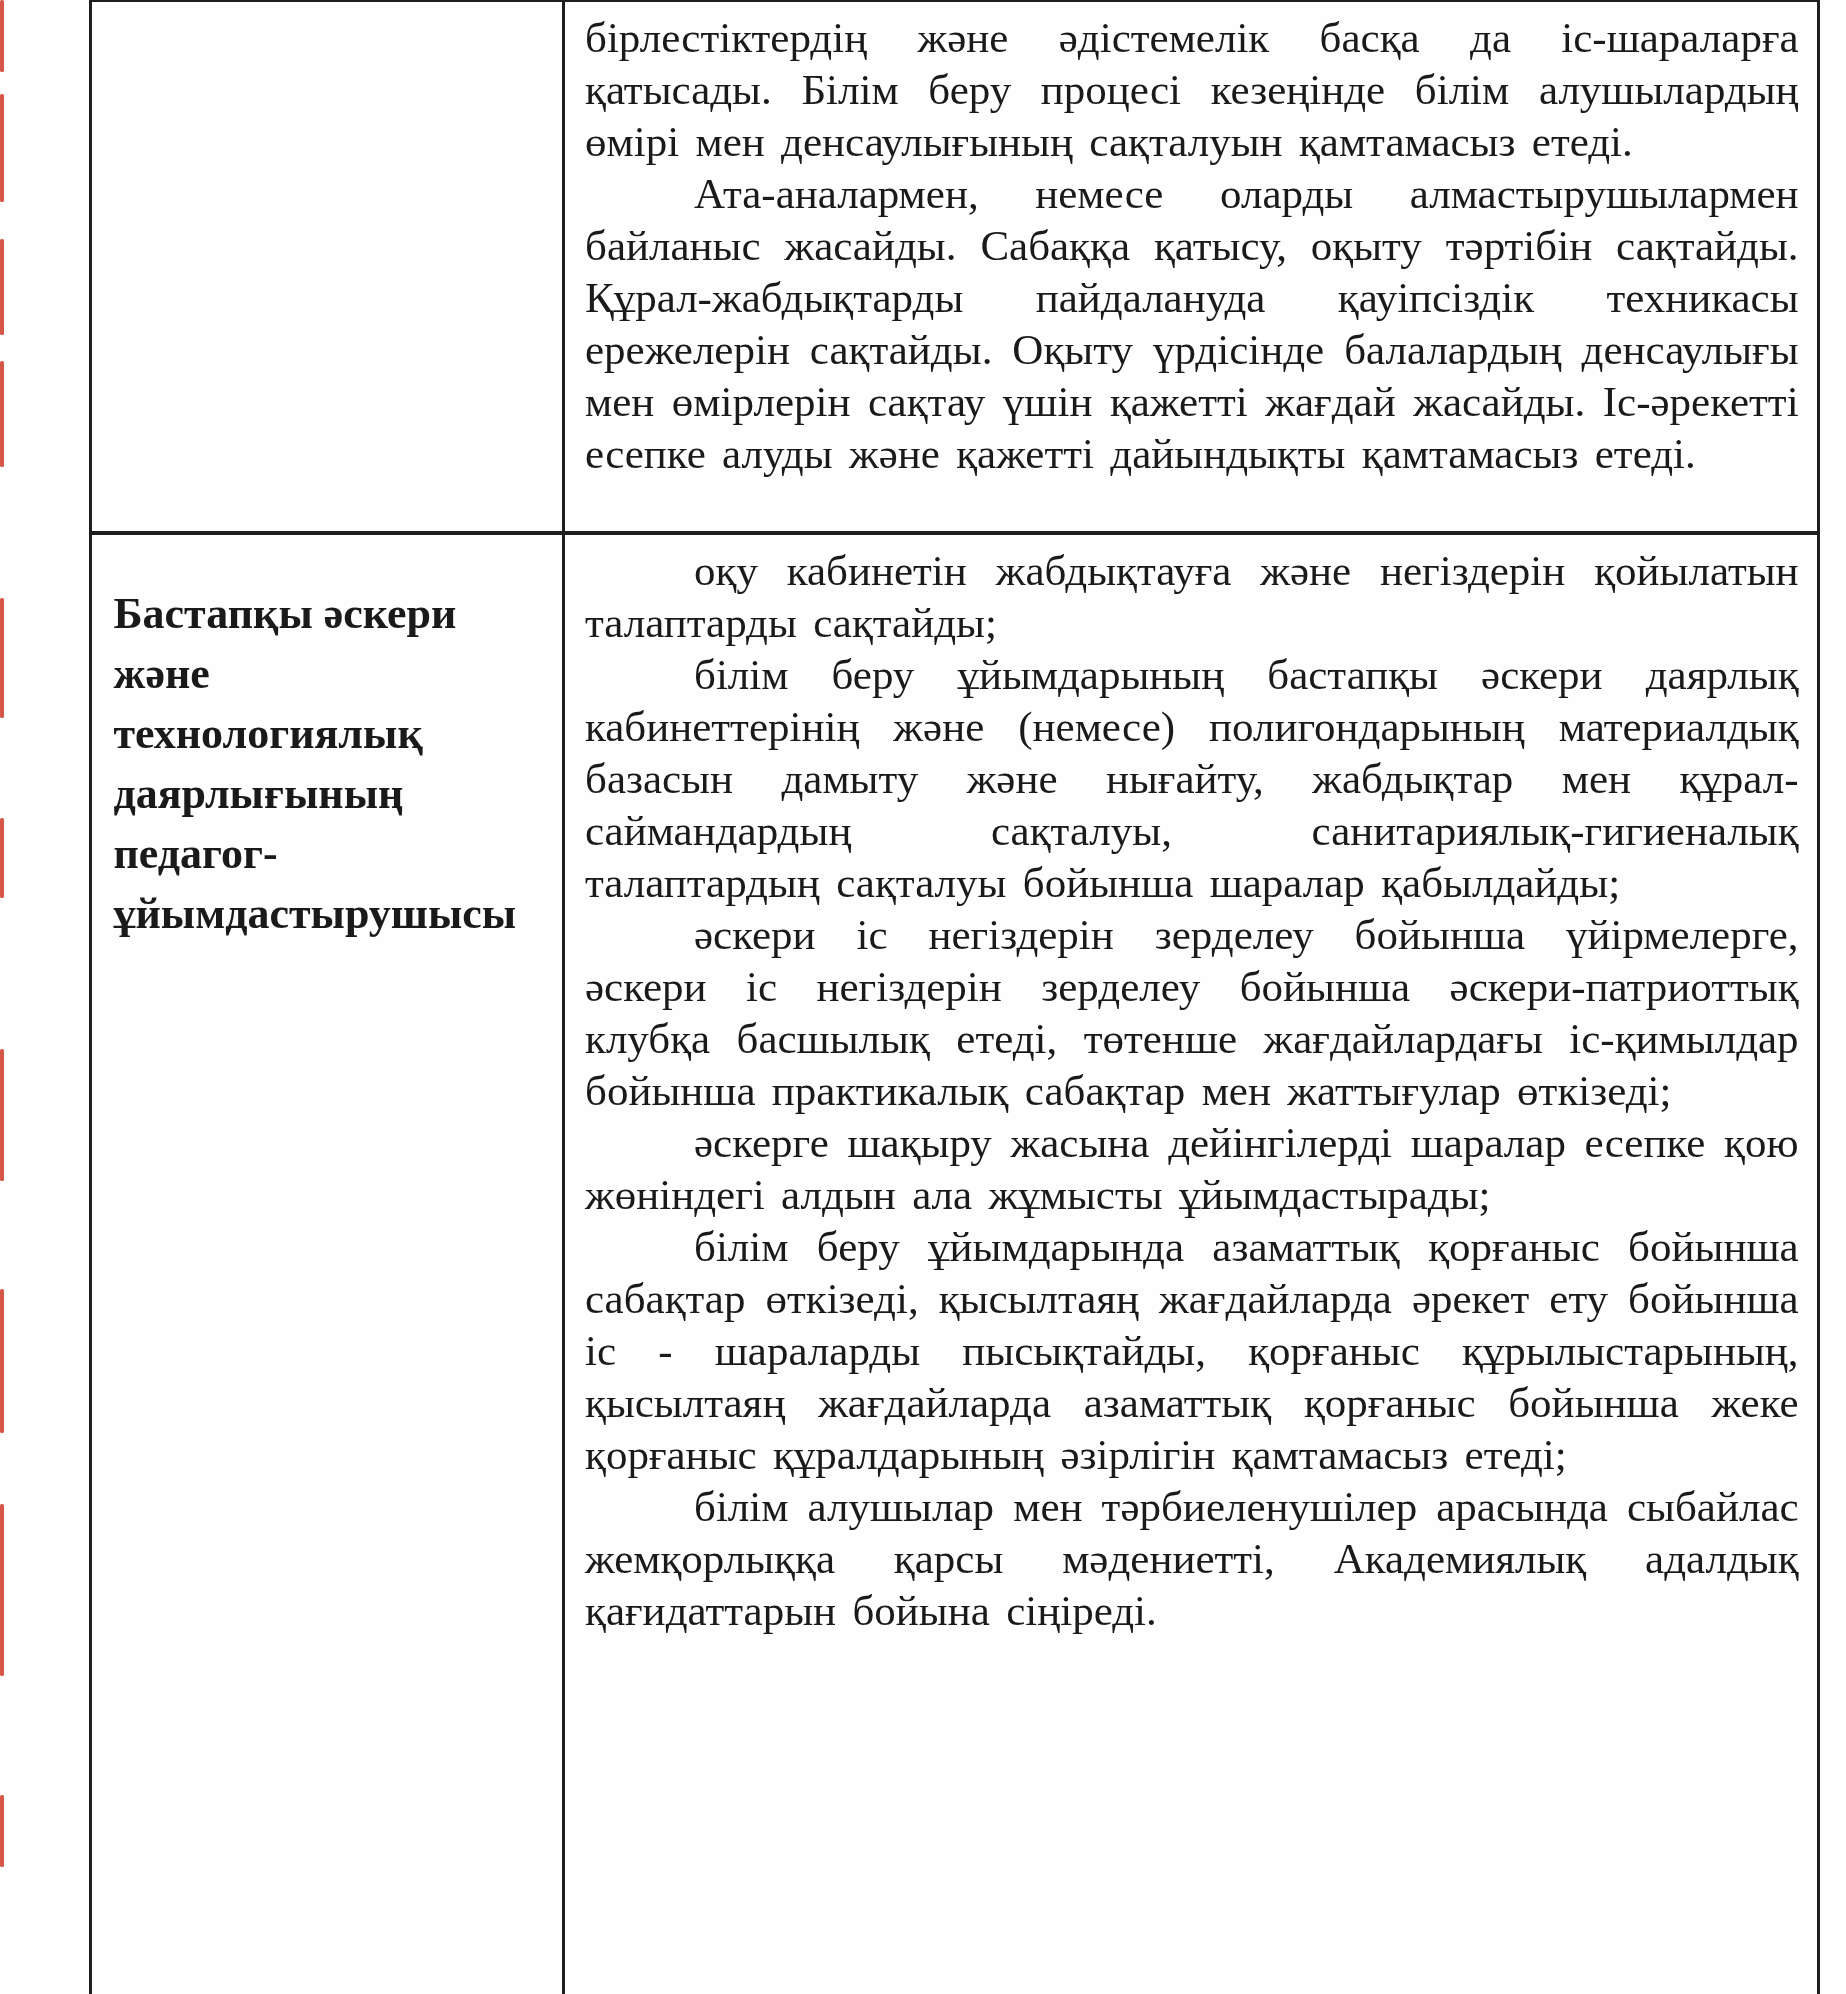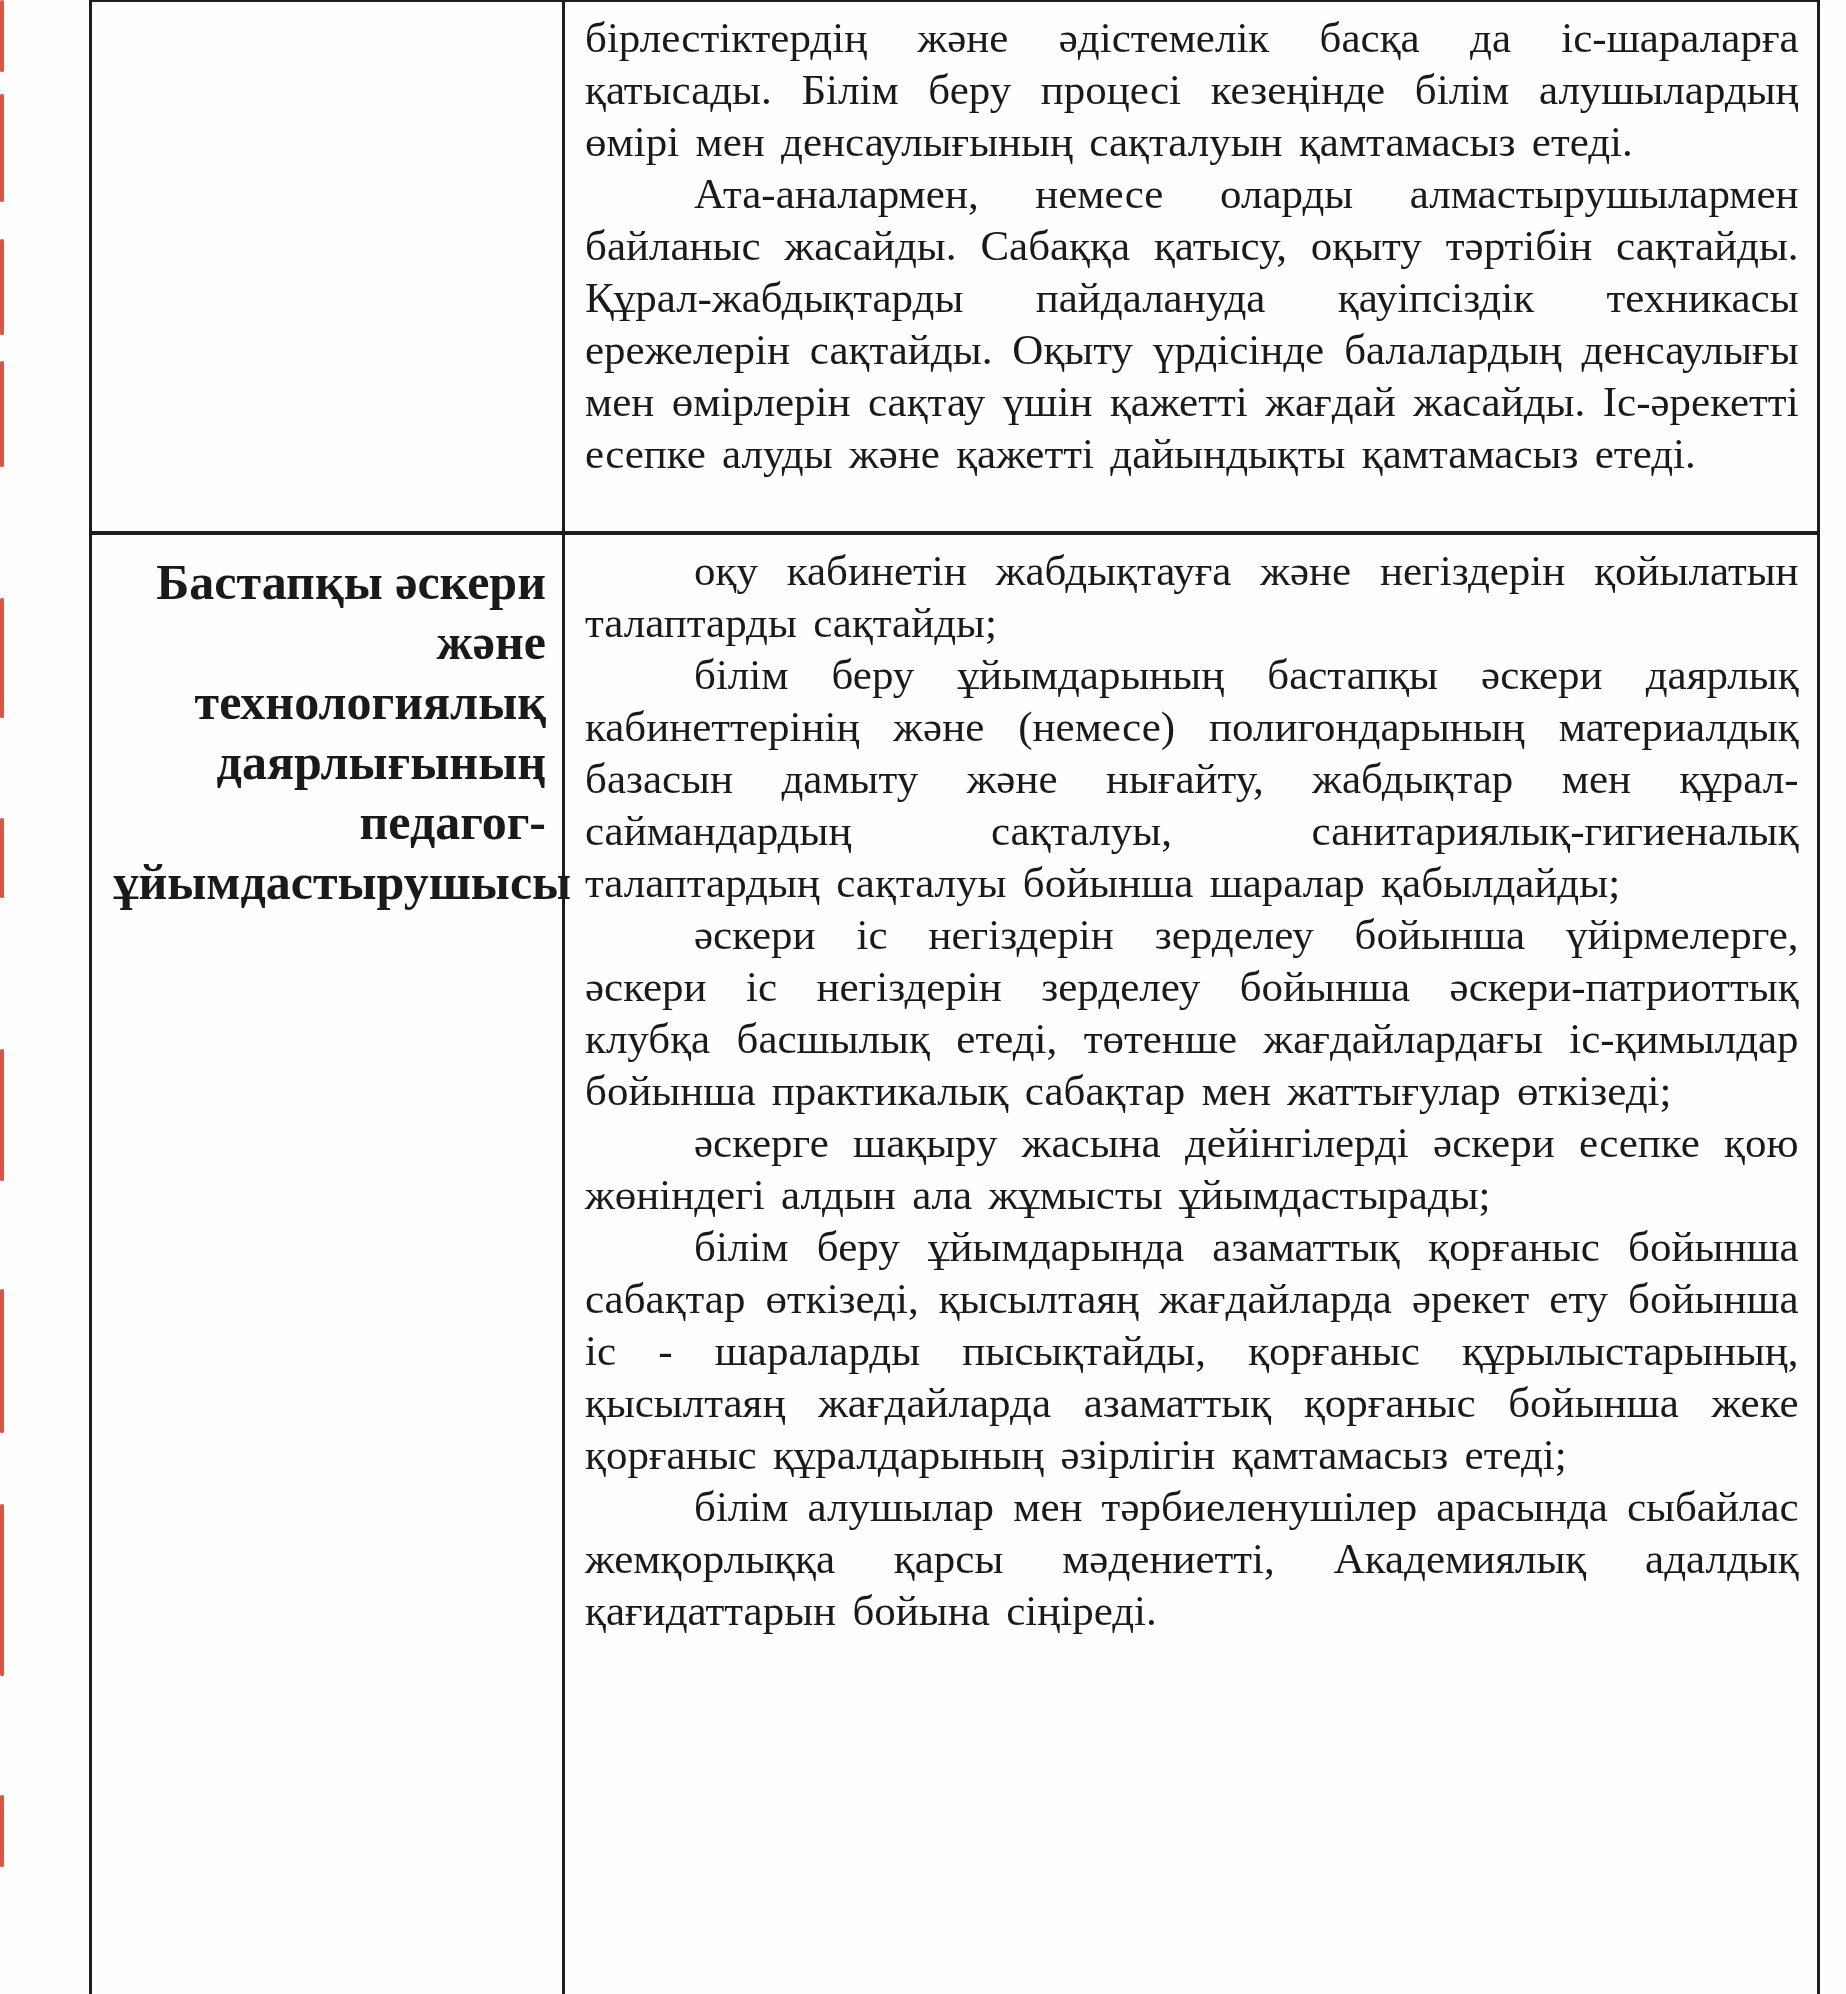--- a/index.html
+++ b/index.html
@@ -45,24 +45,25 @@
   .para {
     margin: 0;
     font-size: 43px;
     line-height: 52px;
     text-align: justify;
     word-spacing: 5.6px;
   }
   .para.indented { text-indent: 109px; }
   .position-title {
     font-weight: bold;
-    font-size: 50px;
+    font-size: 44px;
     line-height: 60px;
     white-space: pre-line;
-    text-align: right;
+    text-align: left;
+    margin-top: 32px;
   }
 </style>
 </head>
 <body>
 
 <div class="page">
 
   <div class="scan-mark" style="top:0; height:72px"></div>
   <div class="scan-mark" style="top:94px; height:108px"></div>
   <div class="scan-mark" style="top:239px; height:96px"></div>
@@ -92,21 +93,21 @@
 және
 технологиялық
 даярлығының
 педагог-
 ұйымдастырушысы</div>
       </div>
       <div class="cell right">
         <p class="para indented">оқу кабинетін жабдықтауға және негіздерін қойылатын талаптарды сақтайды;</p>
         <p class="para indented">білім беру ұйымдарының бастапқы әскери даярлық кабинеттерінің және (немесе) полигондарының материалдық базасын дамыту және нығайту, жабдықтар мен құрал-саймандардың сақталуы, санитариялық-гигиеналық талаптардың сақталуы бойынша шаралар қабылдайды;</p>
         <p class="para indented">әскери іс негіздерін зерделеу бойынша үйірмелерге, әскери іс негіздерін зерделеу бойынша әскери-патриоттық клубқа басшылық етеді, төтенше жағдайлардағы іс-қимылдар бойынша практикалық сабақтар мен жаттығулар өткізеді;</p>
-        <p class="para indented">әскерге шақыру жасына дейінгілерді әскери есепке қою жөніндегі алдын ала жұмысты ұйымдастырады;</p>
+        <p class="para indented">әскерге шақыру жасына дейінгілерді шаралар есепке қою жөніндегі алдын ала жұмысты ұйымдастырады;</p>
         <p class="para indented">білім беру ұйымдарында азаматтық қорғаныс бойынша сабақтар өткізеді, қысылтаяң жағдайларда әрекет ету бойынша іс - шараларды пысықтайды, қорғаныс құрылыстарының, қысылтаяң жағдайларда азаматтық қорғаныс бойынша жеке қорғаныс құралдарының әзірлігін қамтамасыз етеді;</p>
         <p class="para indented">білім алушылар мен тәрбиеленушілер арасында сыбайлас жемқорлыққа қарсы мәдениетті, Академиялық адалдық қағидаттарын бойына сіңіреді.</p>
       </div>
     </div>
 
   </div>
 </div>
 
 
 </body></html>

